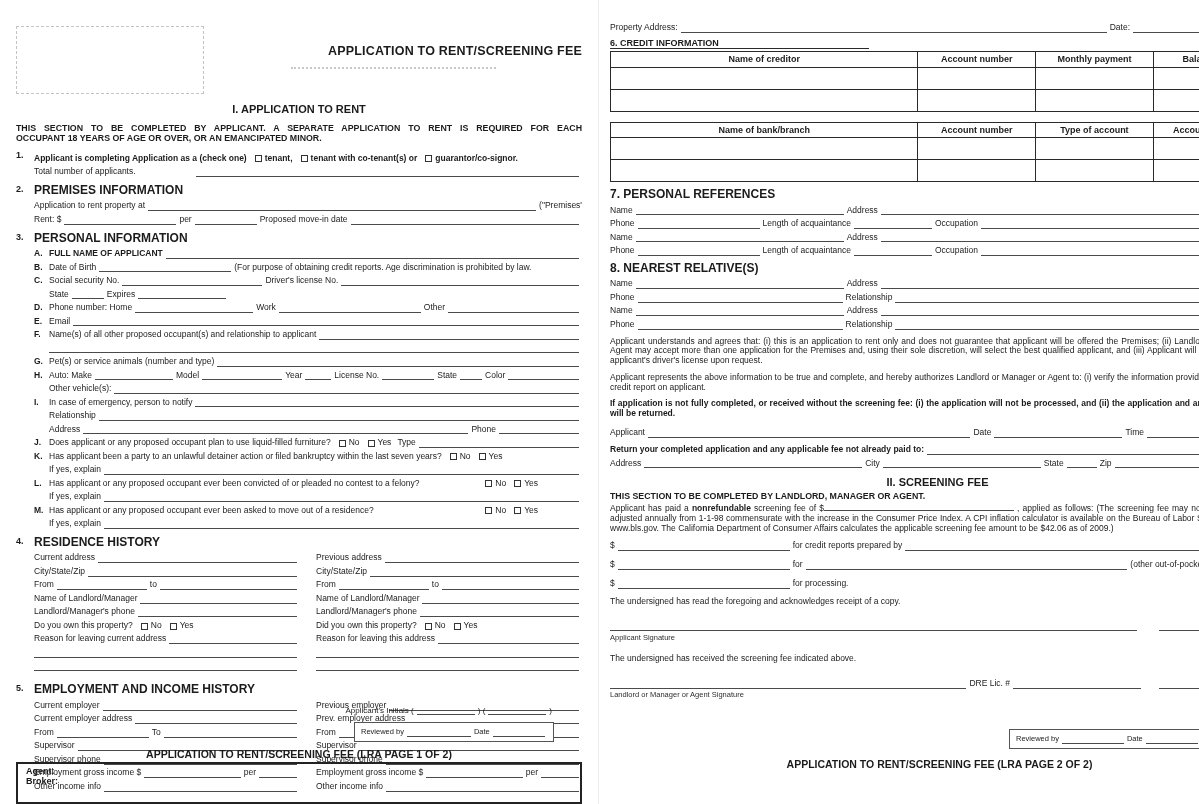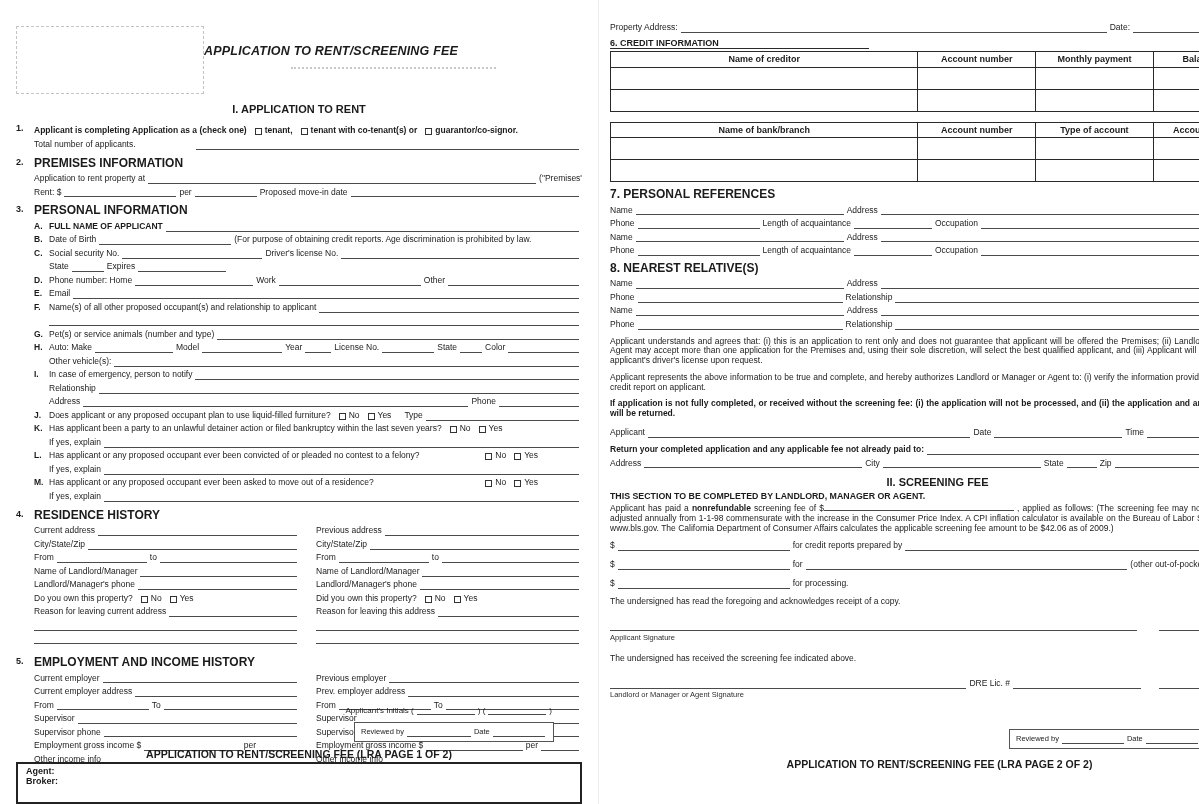--- a/index.html
+++ b/index.html
@@ -24,21 +24,21 @@
   .secbody { flex:1 1 auto; min-width:0; }
   .sechead { font-weight:bold; font-size:12px; }
   .sub { display:flex; align-items:flex-end; margin-top:2.5px; min-height:11px; }
   .let { flex:0 0 15px; font-weight:bold; }
 
   .cols { display:flex; gap:16px; }
   .col { flex:1 1 0; min-width:0; }
 
   .p1head { display:flex; margin-top:26px; align-items:flex-start; }
   .logobox { flex:0 0 188px; height:68px; border:1px dashed #c4c4c4; }
-  .titlewrap { flex:1; text-align:left; padding-top:18px;font-style:italic; }
+  .titlewrap { flex:1; text-align:right; padding-top:18px; }
   .title { font-size:12.5px; font-weight:bold; letter-spacing:.2px; }
   .subdash { margin:9px auto 0; width:205px; border-bottom:2px dotted #c9c9c9; height:2px; }
   .parthead { text-align:center; font-weight:bold; font-size:11px; margin-top:9px; }
   .intro { margin-top:7px; font-weight:bold; font-size:8.8px; }
   .jline { text-align:justify; text-align-last:justify; }
   .para { margin-top:7px; text-align:justify; }
   .tiny { font-size:7.5px; color:#2e2e2e; }
 
   table { width:100%; border-collapse:collapse; margin-top:2px; background:#fff; }
   th, td { border:1px solid #2a2a2a; }
@@ -67,20 +67,24 @@
     <div class="p1head">
       <div class="logobox"></div>
       <div class="titlewrap">
         <div class="title">APPLICATION TO RENT/SCREENING FEE</div>
         <div class="subdash"></div>
       </div>
     </div>
 
     <div class="parthead">I. APPLICATION TO RENT</div>
 
+    <div class="intro">
+      <div class="jline">THIS SECTION TO BE COMPLETED BY APPLICANT. A SEPARATE APPLICATION TO RENT IS REQUIRED FOR EACH</div>
+      <div>OCCUPANT 18 YEARS OF AGE OR OVER, OR AN EMANCIPATED MINOR.</div>
+    </div>
 
     <div class="sec">
       <div class="secnum">1.</div>
       <div class="secbody">
         <div class="r b">
           <span class="lb">Applicant is completing Application as a (check one)</span>
           <span class="cb"></span>
           <span class="lb">tenant,</span>
           <span class="cb"></span>
           <span class="lb">tenant with co-tenant(s) or</span>
@@ -220,21 +224,21 @@
           <span class="uf" style="width:80px"></span>
           </div>
 
         <div class="sub">
             <span class="let">J.</span>
           <span class="lb">Does applicant or any proposed occupant plan to use liquid-filled furniture?</span>
           <span class="cb"></span>
           <span class="lb">No</span>
           <span class="cb"></span>
           <span class="lb">Yes</span>
-          <span class="lb" style="margin-left:13px">Type</span>
+          <span class="lb" style="margin-left:6px">Type</span>
           <span class="u"></span>
           </div>
 
         <div class="sub">
             <span class="let">K.</span>
           <span class="lb">Has applicant been a party to an unlawful detainer action or filed bankruptcy within the last seven years?</span>
           <span class="cb"></span>
           <span class="lb">No</span>
           <span class="cb"></span>
           <span class="lb">Yes</span>

